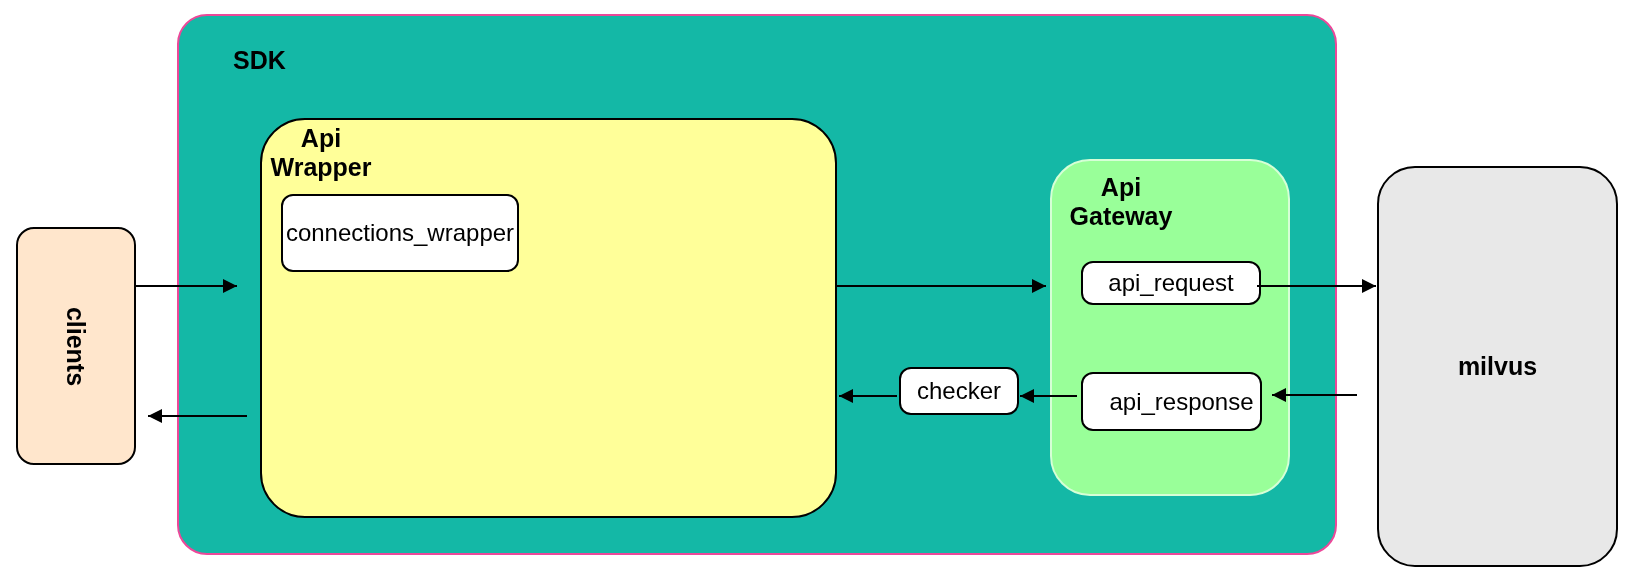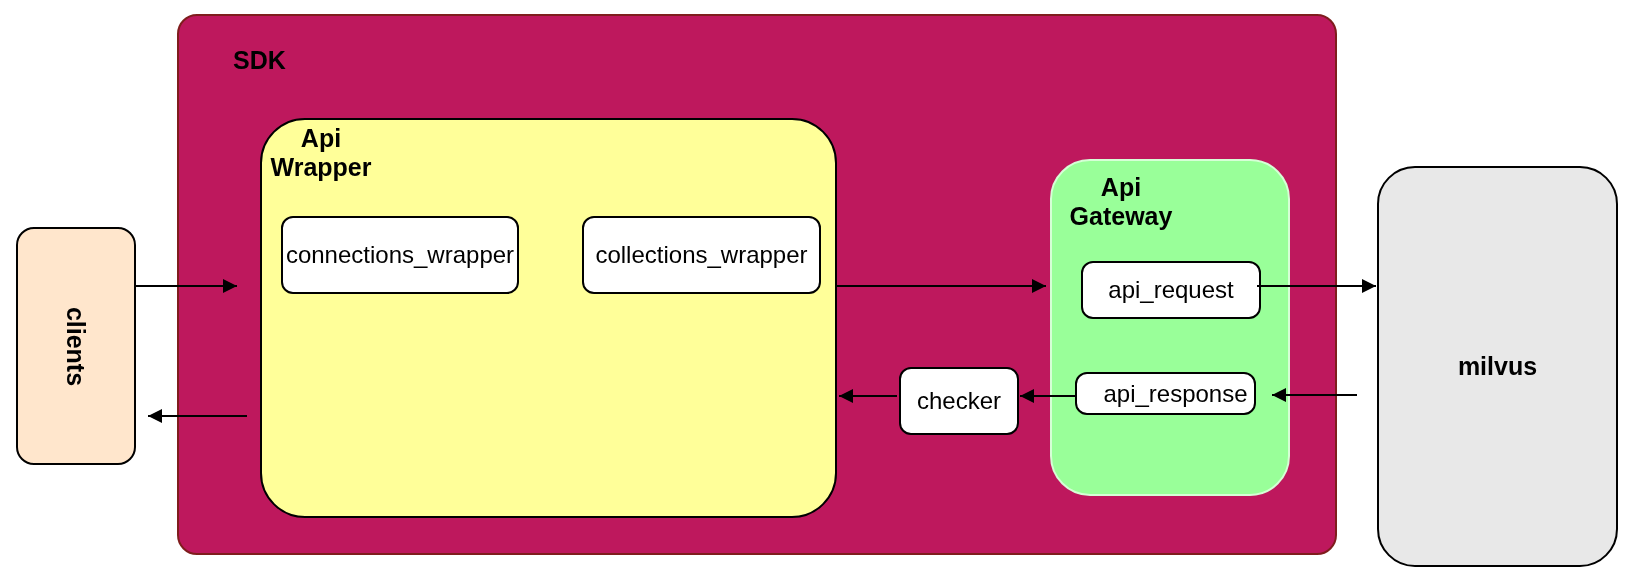--- a/index.html
+++ b/index.html
@@ -10,21 +10,21 @@
     background: #ffffff;
     font-family: "Liberation Sans", sans-serif;
     color: #000000;
     overflow: hidden;
   }
   .container, .node { position: absolute; box-sizing: border-box; }
 
   
   .sdk {
     left: 177px; top: 14px; width: 1160px; height: 541px;
-    background: #be185d; border: 2px solid #7f1d1d; border-radius: 20px;
+    background: #14b8a6; border: 2px solid #ec4899; border-radius: 30px;
   }
   .api-wrapper {
     left: 81px; top: 102px; width: 577px; height: 400px;
     background: #ffff99; border: 2px solid #000; border-radius: 45px;
   }
   .api-gateway {
     left: 871px; top: 143px; width: 240px; height: 337px;
     background: #99ff99; border: 2px solid #d6ffd6; border-radius: 40px;
   }
   .clients {
@@ -49,30 +49,30 @@
   .wrapper-label { left: 0px; top: 4px; width: 118px; text-align: center; }
   .gateway-label { left: 14px; top: 12px; width: 110px; text-align: center; }
 
   
   .wbox {
     background: #ffffff; border: 2px solid #000; border-radius: 12px;
     display: flex; align-items: center; justify-content: center;
     font-size: 24px; box-sizing: border-box; white-space: nowrap;
   }
   .wrapper-grid {
-    position: absolute; left: 19px; top: 96px;
+    position: absolute; left: 19px; top: 74px;
     display: grid;
     grid-template-columns: 238px 239px;
     column-gap: 63px;
     grid-template-rows: 78px 79px 80px;
     row-gap: 21px;
   }
-  .checker    { left: 720px; top: 351px; width: 120px; height: 68px; }
-  .api-request  { position: absolute; left: 29px; top: 100px; width: 180px; height: 58px; }
-  .api-response { position: absolute; left: 23px; top: 211px; width: 181px; height: 43px; padding-left: 20px; }
+  .checker    { left: 720px; top: 351px; width: 120px; height: 48px; }
+  .api-request  { position: absolute; left: 29px; top: 100px; width: 180px; height: 44px; }
+  .api-response { position: absolute; left: 29px; top: 211px; width: 181px; height: 59px; padding-left: 20px; }
 
   .arrows { position: absolute; left: 0; top: 0; pointer-events: none; }
   .arrows line { stroke: #000; stroke-width: 2; }
 </style>
 </head>
 <body>
 
 <div class="canvas">
 
   <div class="node clients">
@@ -82,21 +82,20 @@
   <div class="container sdk">
     <div class="clabel sdk-label">SDK</div>
 
     <div class="container api-wrapper">
       <div class="clabel wrapper-label">
         <div>Api</div>
         <div>Wrapper</div>
       </div>
       <div class="wrapper-grid">
         <div class="wbox">connections_wrapper</div>
-        <div class="wbox">collections_wrapper</div>
       </div>
     </div>
 
     <div class="node wbox checker">checker</div>
 
     <div class="container api-gateway">
       <div class="clabel gateway-label">
         <div>Api</div>
         <div>Gateway</div>
       </div>

